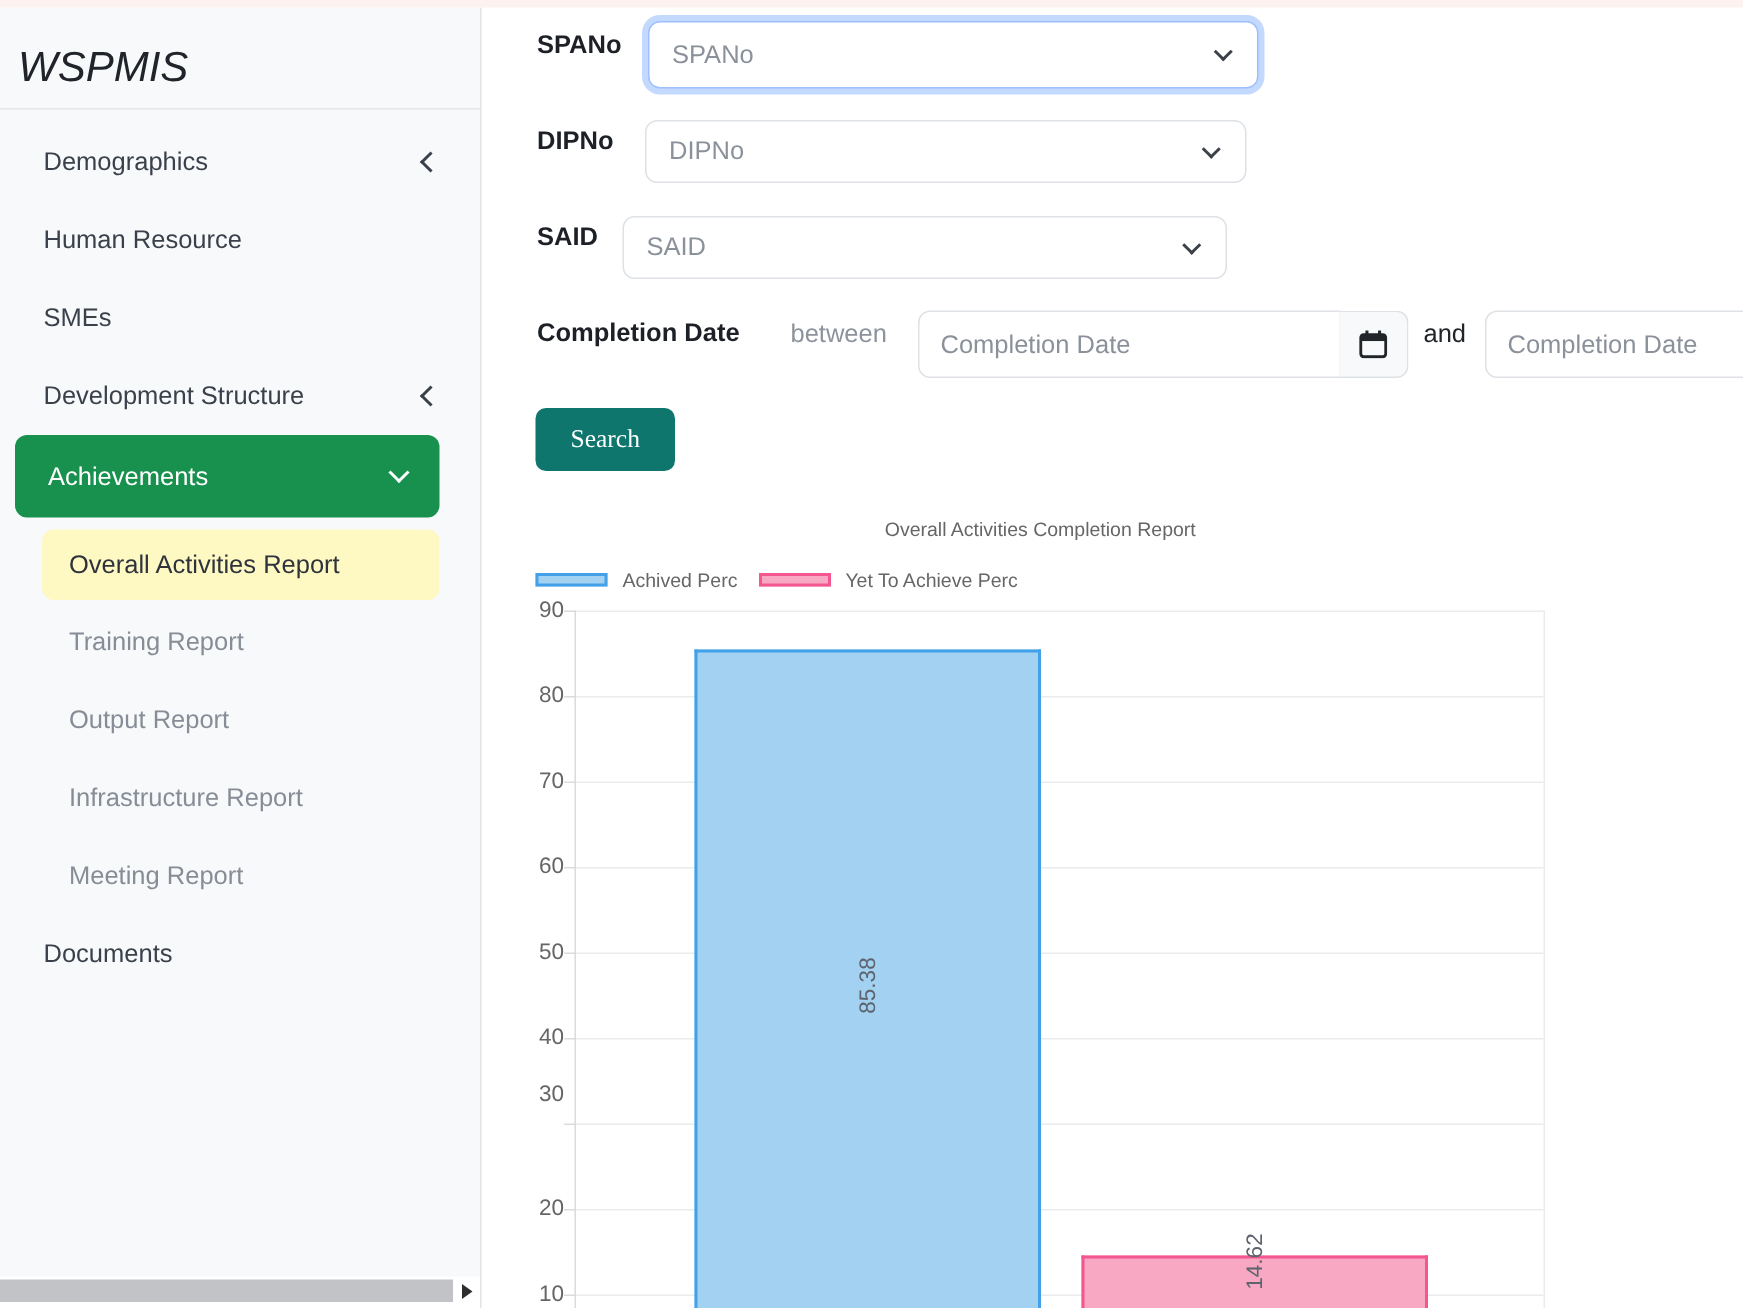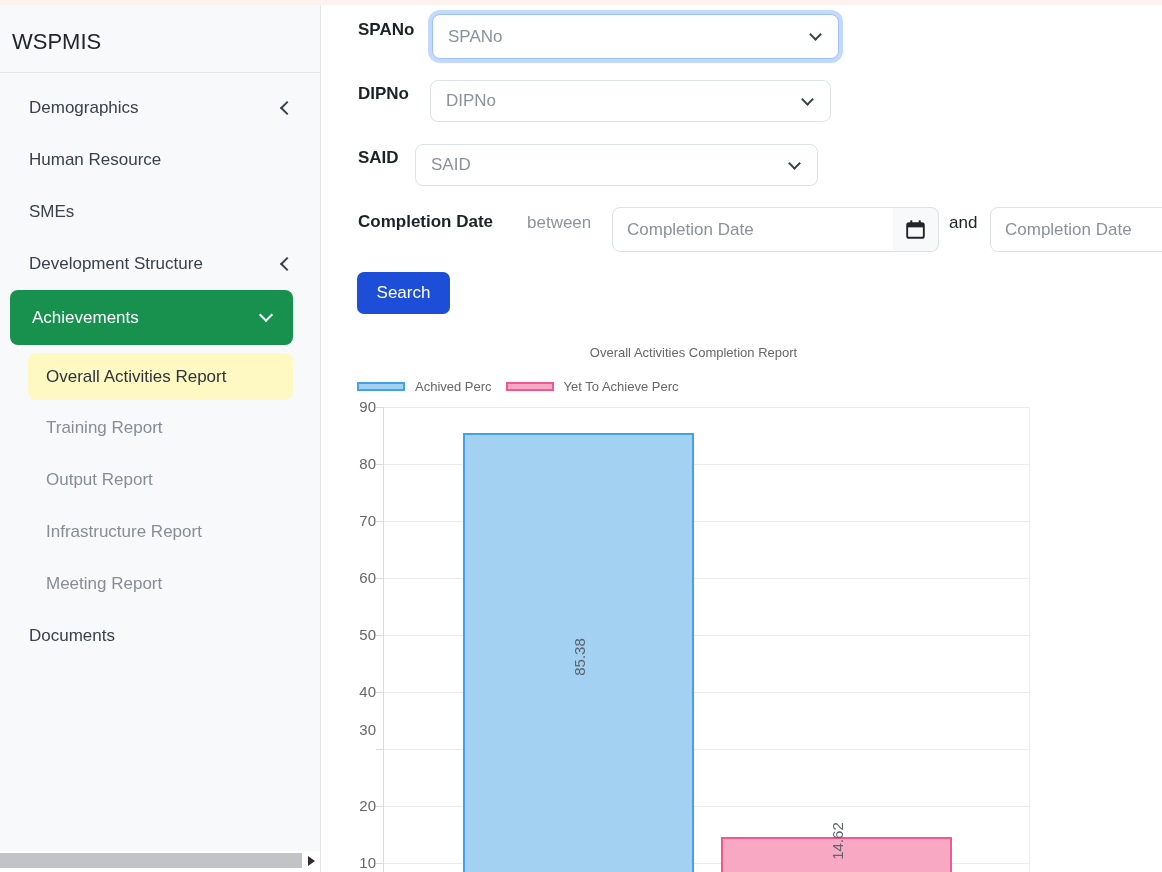--- a/index.html
+++ b/index.html
@@ -10,21 +10,21 @@
   }
 
   
   .top-strip { position:absolute; top:0; left:0; width:1162px; height:5px; background:#fdf2f0; z-index:6; }
 
   
   .sidebar {
     position:absolute; top:5px; left:0; width:321px; height:867px;
     background:#f8f9fb; border-right:1px solid #e3e4e8;
   }
-  .brand { padding:24px 12px 0 12px; font-size:22px; color:#21252b; height:67px; }
+  .brand { padding:24px 12px 0 12px; font-size:28px; color:#21252b; height:67px;font-style:italic; }
   .brand-divider { border-bottom:1px solid #e4e6ea; margin:0; }
   .nav { padding-top:9px; }
   .nav-item {
     height:52px; display:flex; align-items:center; justify-content:space-between;
     padding:0 28px 0 29px; font-size:17px; color:#3a414b; cursor:pointer;
   }
   .nav-item.active-parent {
     height:55px; margin:0 27px 2px 10px; padding:0 22px;
     background:#18914f; color:#ffffff; border-radius:8px;
   }
@@ -62,22 +62,22 @@
     font-family:"Liberation Sans", sans-serif; font-size:17px; color:#33383f; padding:0 14px; outline:none;
   }
   .date-input::placeholder { color:#8b919b; opacity:1; }
   .cal-btn {
     position:absolute; left:893px; top:207px; width:46px; height:45px;
     background:#f8f9fa; border:1px solid #dee2e6; border-left:none; border-radius:0 8px 8px 0;
     display:flex; align-items:center; justify-content:center; cursor:pointer; padding:0;
   }
   .search-btn {
     position:absolute; left:357px; top:272px; width:93px; height:42px;
-    background:#1d4ed8; color:#ffffff; border:none; border-radius:7px;
-    font-family:Liberation Sans, sans-serif; font-size:17px; cursor:pointer;
+    background:#0f766e; color:#ffffff; border:none; border-radius:7px;
+    font-family:Liberation Serif, serif; font-size:17px; cursor:pointer;
   }
 
   
   .chart-title { position:absolute; left:357px; top:345px; width:673px; text-align:center;
     font-size:13px; font-weight:400; color:#666666; }
   .chart-legend { position:absolute; left:357px; top:379px; width:673px;
     display:flex; justify-content:flex-start; align-items:center; gap:14px; font-size:13px; color:#666666; }
   .legend-item { display:flex; align-items:center; gap:10px; cursor:pointer; }
   .swatch { width:48px; height:9px; border:2px solid; }
   .ytick-label { position:absolute; width:36px; left:340px; text-align:right; font-size:15px; color:#666666; }

